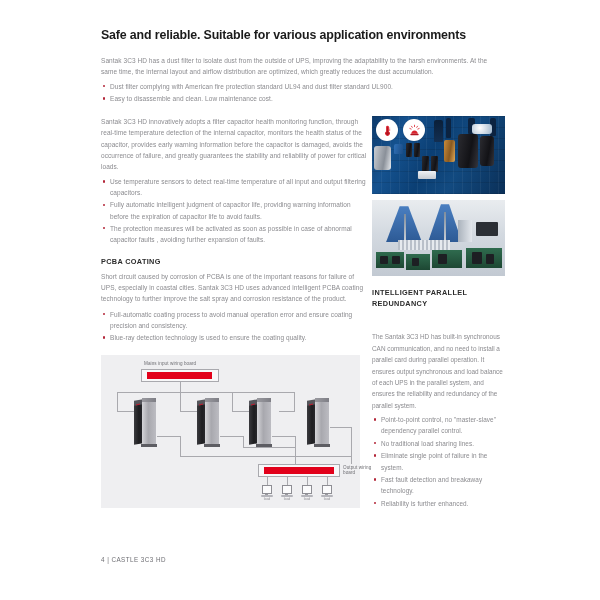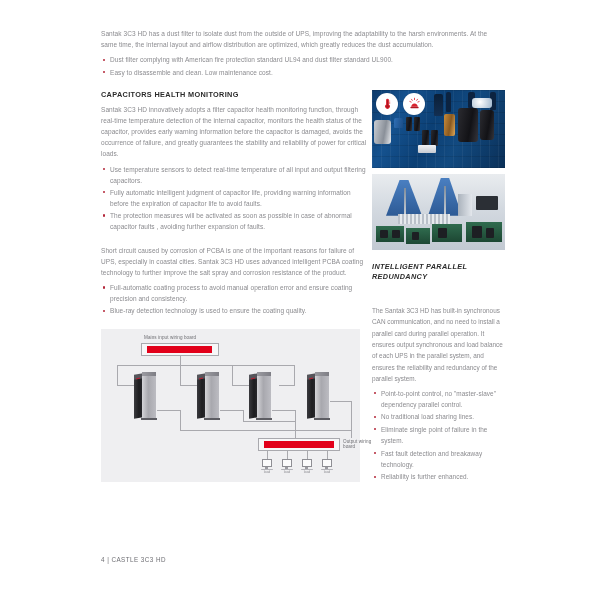--- a/index.html
+++ b/index.html
@@ -155,21 +155,20 @@
 
   
   .ipr-head {
     font-size: 7.3px;
     font-weight: bold;
     color: #2c2c2c;
     letter-spacing: 0.35px;
     line-height: 1.45;
     margin: 12px 0 22px 0;
     text-transform: uppercase;
-    font-style: italic;
   }
   .ipr-body {
     font-size: 6.4px;
     line-height: 1.78;
     color: #8b8b8f;
     margin: 0 0 3px 0;
   }
   ul.bullets.narrow li { font-size: 6.4px; line-height: 1.78; }
 
   
@@ -280,44 +279,45 @@
     letter-spacing: 0.45px;
   }
 </style>
 </head>
 <body>
 
 <div class="page">
 
   <div class="content">
 
+    <h1 class="page-title">Safe and reliable. Suitable for various application environments</h1>
 
     <div class="block">
       <p class="body-text">Santak 3C3 HD has a dust filter to isolate dust from the outside of UPS, improving the adaptability to the harsh environments. At the same time, the internal layout and airflow distribution are optimized, which greatly reduces the dust accumulation.</p>
       <ul class="bullets">
         <li>Dust filter complying with American fire protection standard UL94 and dust filter standard UL900.</li>
         <li>Easy to disassemble and clean. Low maintenance cost.</li>
       </ul>
     </div>
 
     <div class="two-col">
 
       <div class="col-left">
 
         <div class="block">
-          <h2 class="section-head">CAPACITORS HEALTH MONITORING</h2>
           <p class="body-text">Santak 3C3 HD innovatively adopts a filter capacitor health monitoring function, through real-time temperature detection of the internal capacitor, monitors the health status of the capacitor, provides early warning information before the capacitor is damaged, avoids the occurrence of failure, and greatly guarantees the stability and reliability of power for critical loads.</p>
           <ul class="bullets">
             <li>Use temperature sensors to detect real-time temperature of all input and output filtering capacitors.</li>
             <li>Fully automatic intelligent judgment of capacitor life, providing warning information before the expiration of capacitor life to avoid faults.</li>
             <li>The protection measures will be activated as soon as possible in case of abnormal capacitor faults , avoiding further expansion of faults.</li>
           </ul>
         </div>
 
         <div class="block">
+          <h2 class="section-head">PCBA COATING</h2>
           <p class="body-text">Short circuit caused by corrosion of PCBA is one of the important reasons for failure of UPS, especially in coastal cities. Santak 3C3 HD uses advanced intelligent PCBA coating technology to further improve the salt spray and corrosion resistance of the product.</p>
           <ul class="bullets">
             <li>Full-automatic coating process to avoid manual operation error and ensure coating precision and consistency.</li>
             <li>Blue-ray detection technology is used to ensure the coating quality.</li>
           </ul>
         </div>
 
         <div class="diagram">
 
           <div class="dg-label" style="left:43px; top:6px;">Mains input wiring board</div>

